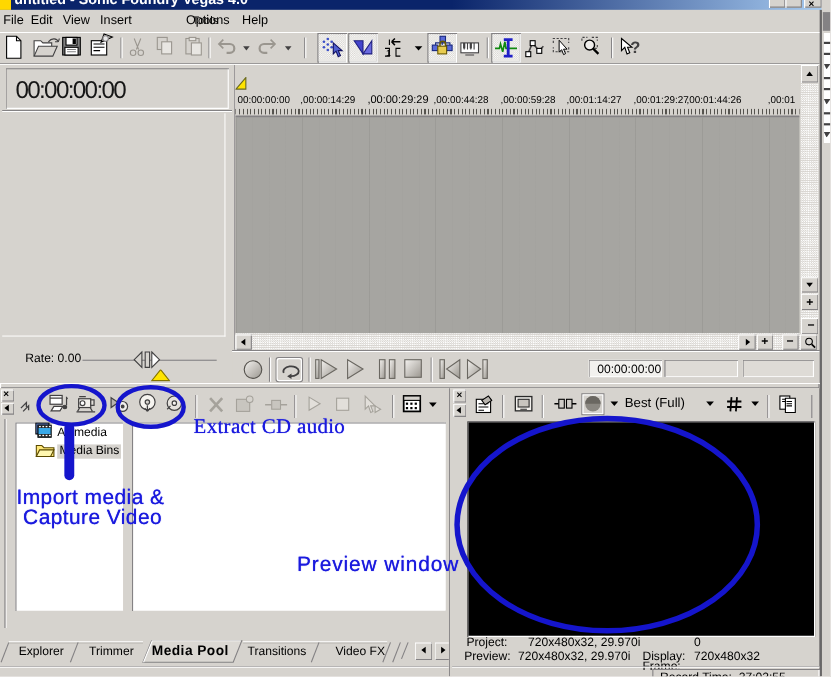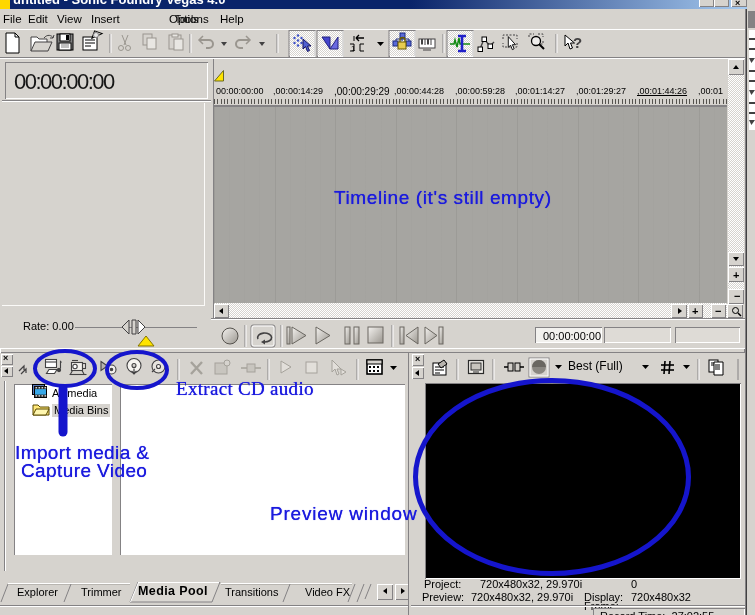--- a/index.html
+++ b/index.html
@@ -234,29 +234,28 @@
     <polygon points="0.5,11 9.5,0.5 9.5,11" fill="#ffe400" stroke="#6a6a20" stroke-width="1"></polygon>
   </svg>
   <div class="abs" style="left:214px;top:85px;width:513px;height:12px;overflow:hidden;">
     <div class="abs txt" style="left:2px;top:0;font-size:9px;">00:00:00:00</div>
     <div class="abs txt" style="left:59px;top:0;font-size:9px;">,00:00:14:29</div>
     <div class="abs txt" style="left:120px;top:0;font-size:10px;">,00:00:29:29</div>
     <div class="abs txt" style="left:180px;top:0;font-size:9px;">,00:00:44:28</div>
     <div class="abs txt" style="left:241px;top:0;font-size:9px;">,00:00:59:28</div>
     <div class="abs txt" style="left:301px;top:0;font-size:9px;">,00:01:14:27</div>
     <div class="abs txt" style="left:362px;top:0;font-size:9px;">,00:01:29:27</div>
-    <div class="abs txt" style="left:423px;top:0;font-size:9px;text-decoration:underline;">,00:01:44:26</div>
+    <div class="abs txt" style="left:410px;top:0;font-size:9px;">,00:01:44:26</div>
     <div class="abs txt" style="left:484px;top:0;font-size:9px;">,00:01</div>
   </div>
   <div class="abs" style="left:214px;top:99px;width:513px;height:5px;background:repeating-linear-gradient(to right,#55534e 0,#55534e 1px,transparent 1px,transparent 3.37px);"></div>
   <div class="abs" style="left:214px;top:105px;width:513px;height:2px;background:#848284;"></div>
 
   <div class="abs" style="left:214px;top:107px;width:513px;height:196px;background:#a6a5a1;"></div>
   <div class="abs" style="left:214px;top:107px;width:513px;height:196px;background:repeating-linear-gradient(to right,rgba(0,0,0,0.05) 0,rgba(0,0,0,0.05) 1px,transparent 1px,transparent 60.6px),repeating-linear-gradient(to right,rgba(0,0,0,0.013) 0,rgba(0,0,0,0.013) 1px,transparent 1px,transparent 15.15px);"></div>
-  <div class="abs blue" style="left:334px;top:187px;font-size:19px;letter-spacing:0.6px;">Timeline (it's still empty)</div>
 
   <div class="abs" style="left:727px;top:59px;width:18px;height:259px;background:#d6d3ce;"></div>
   <div class="abs" style="left:728px;top:59px;width:16px;height:244px;background:repeating-conic-gradient(#fff 0% 25%, #d6d3ce 0% 50%) 0 0/2px 2px;"></div>
   <div class="abs raised" style="left:728px;top:59px;width:16px;height:16px;background:#d6d3ce;"></div>
   <div class="abs" style="left:733px;top:65px;width:0;height:0;border-left:3px solid transparent;border-right:3px solid transparent;border-bottom:4px solid #000;"></div>
   <div class="abs raised" style="left:728px;top:252px;width:16px;height:14px;background:#d6d3ce;"></div>
   <div class="abs" style="left:733px;top:257px;width:0;height:0;border-left:3px solid transparent;border-right:3px solid transparent;border-top:4px solid #000;"></div>
   <div class="abs raised" style="left:728px;top:267px;width:16px;height:15px;background:#d6d3ce;"></div>
   <div class="abs txt" style="left:733px;top:269px;font-weight:bold;">+</div>
   <div class="abs raised" style="left:728px;top:289px;width:16px;height:15px;background:#d6d3ce;"></div>

